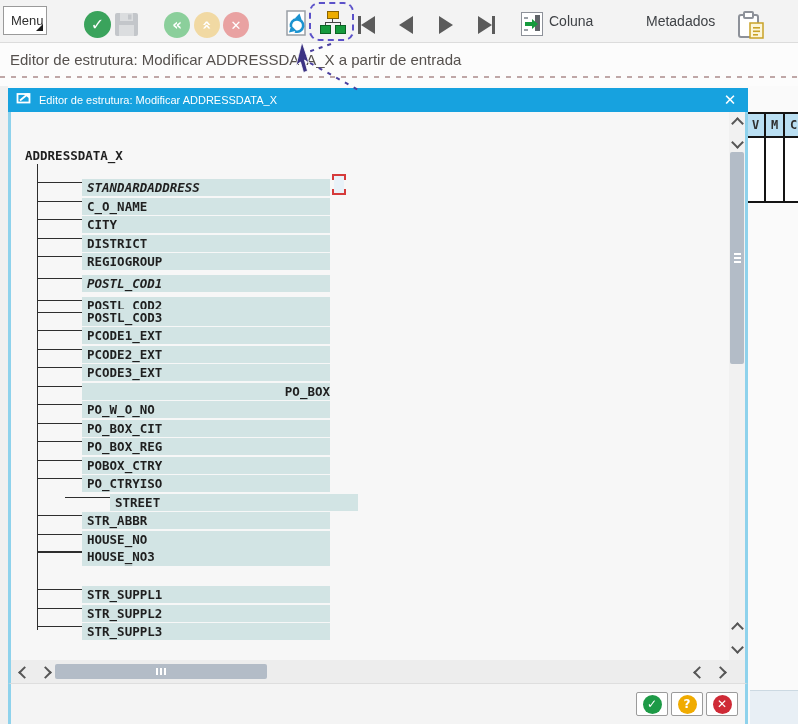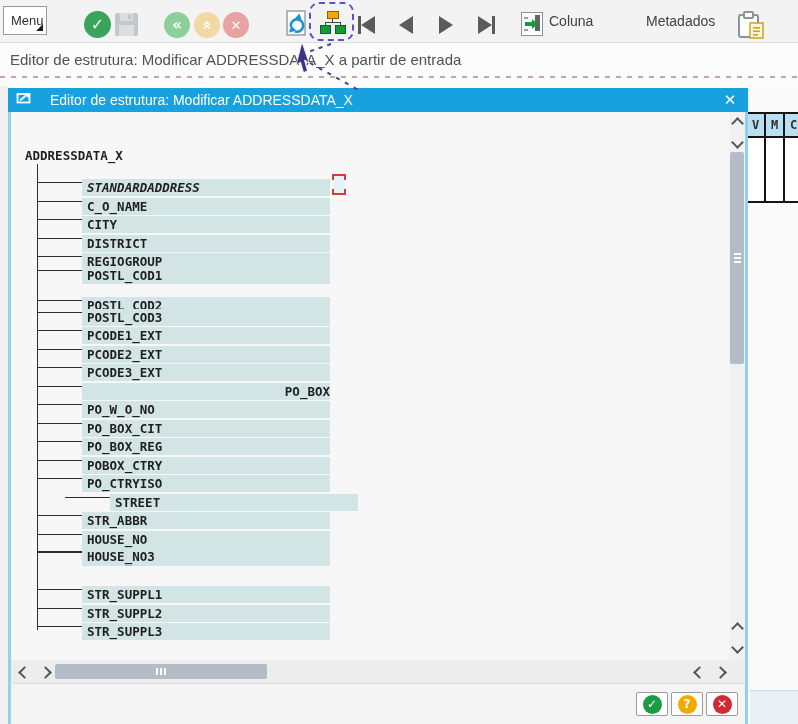--- a/index.html
+++ b/index.html
@@ -52,21 +52,21 @@
   .bgt-cell{width:17px;border:2px solid #141414;margin-left:-2px;font-family:"DejaVu Sans Mono",monospace;font-weight:bold;font-size:12px;color:#2f2f2f;display:flex;align-items:center;justify-content:center;}
   .bgt-head{height:22px;background:#badff2;}
   .bgt-data{height:63px;background:#fff;margin-top:-2px;}
   .bg-panel{position:absolute;left:750px;top:690px;width:48px;height:34px;background:#e8eff5;border-top:1px solid #ccd9e2;}
   .left-strip{position:absolute;left:0;top:86px;width:8px;height:638px;background:#f0f0f0;}
 
   
   .dialog{position:absolute;left:8px;top:88px;width:740px;height:636px;z-index:10;}
   .dlg-titlebar{position:absolute;left:0;top:0;width:100%;height:24px;background:#17a2df;display:flex;align-items:center;}
   .dlg-ticon{margin-left:8px;}
-  .dlg-title{margin-left:18px;color:#fff;font-size:14px;}
+  .dlg-title{margin-left:7px;color:#fff;font-size:11px;}
   .dlg-close{position:absolute;right:8px;top:2px;width:20px;height:20px;color:#fff;font-size:15px;font-weight:bold;text-align:center;line-height:20px;font-family:"DejaVu Sans",sans-serif;cursor:default;}
   .dlg-body{position:absolute;left:0;top:24px;width:734px;height:548px;background:#f7f7f7;border-left:3px solid #8ed2ec;border-right:3px solid #8ed2ec;}
   .dlg-scrollrow{position:absolute;left:0;top:572px;width:734px;height:24px;background:#ededed;border-left:3px solid #8ed2ec;border-right:3px solid #8ed2ec;}
   .dlg-footer{position:absolute;left:0;bottom:0;width:734px;height:40px;background:#f4f4f4;border-top:1px solid #dedede;border-left:3px solid #8ed2ec;border-right:3px solid #8ed2ec;display:flex;align-items:center;justify-content:flex-end;gap:3px;padding-right:0;box-sizing:content-box;}
 
   
   .tree-root{position:absolute;left:14px;top:36px;font-family:"DejaVu Sans Mono",monospace;font-weight:bold;font-size:12.5px;color:#1f1f1f;}
   .trunk{position:absolute;left:26px;top:52px;width:1px;height:466px;background:#2e2e2e;}
   .tree-row{position:absolute;left:71px;width:248px;height:17px;background:#d2e4e4;font-family:"DejaVu Sans Mono",monospace;font-weight:bold;font-size:12.5px;color:#1f1f1f;line-height:17px;padding-left:5px;box-sizing:border-box;cursor:default;}
   .tree-row::before{content:"";position:absolute;left:-45px;top:3px;width:45px;height:1px;background:#2e2e2e;}
@@ -219,21 +219,21 @@
 
     <div class="dlg-body">
       <div class="tree-root">ADDRESSDATA_X</div>
       <div class="trunk"></div>
       <div>
           <div class="tree-row" style="top: 67px; font-style: italic;">STANDARDADDRESS</div>
           <div class="tree-row" style="top: 85.52px;">C_O_NAME</div>
           <div class="tree-row" style="top: 104.04px;">CITY</div>
           <div class="tree-row" style="top: 122.56px;">DISTRICT</div>
           <div class="tree-row" style="top: 141.08px;">REGIOGROUP</div>
-          <div class="tree-row" style="top: 155px;">POSTL_COD1</div>
+          <div class="tree-row" style="top: 163px; font-style: italic;">POSTL_COD1</div>
           <div class="tree-row" style="top: 185px;">POSTL_COD2</div>
           <div class="tree-row" style="top: 196.64px;">POSTL_COD3</div>
           <div class="tree-row" style="top: 215.16px;">PCODE1_EXT</div>
           <div class="tree-row" style="top: 233.68px;">PCODE2_EXT</div>
           <div class="tree-row" style="top: 252.2px;">PCODE3_EXT</div>
           <div class="tree-row" style="top: 270.72px; text-align: right;">PO_BOX</div>
           <div class="tree-row" style="top: 289.24px;">PO_W_O_NO</div>
           <div class="tree-row" style="top: 307.76px;">PO_BOX_CIT</div>
           <div class="tree-row" style="top: 326.28px;">PO_BOX_REG</div>
           <div class="tree-row" style="top: 344.8px;">POBOX_CTRY</div>

